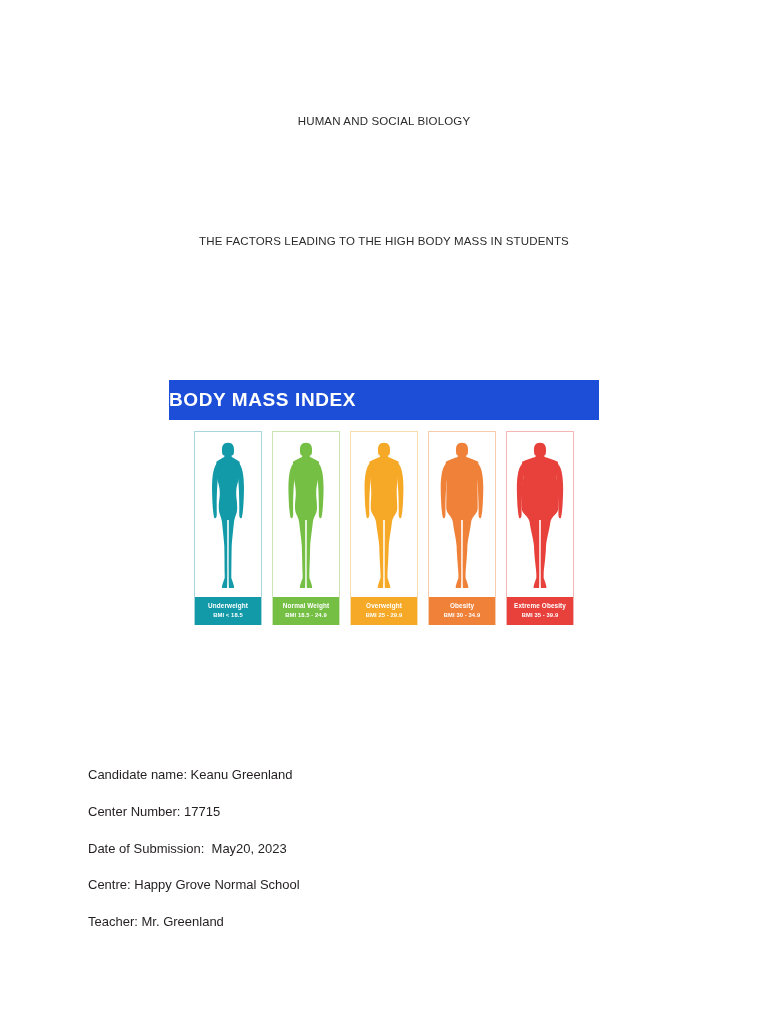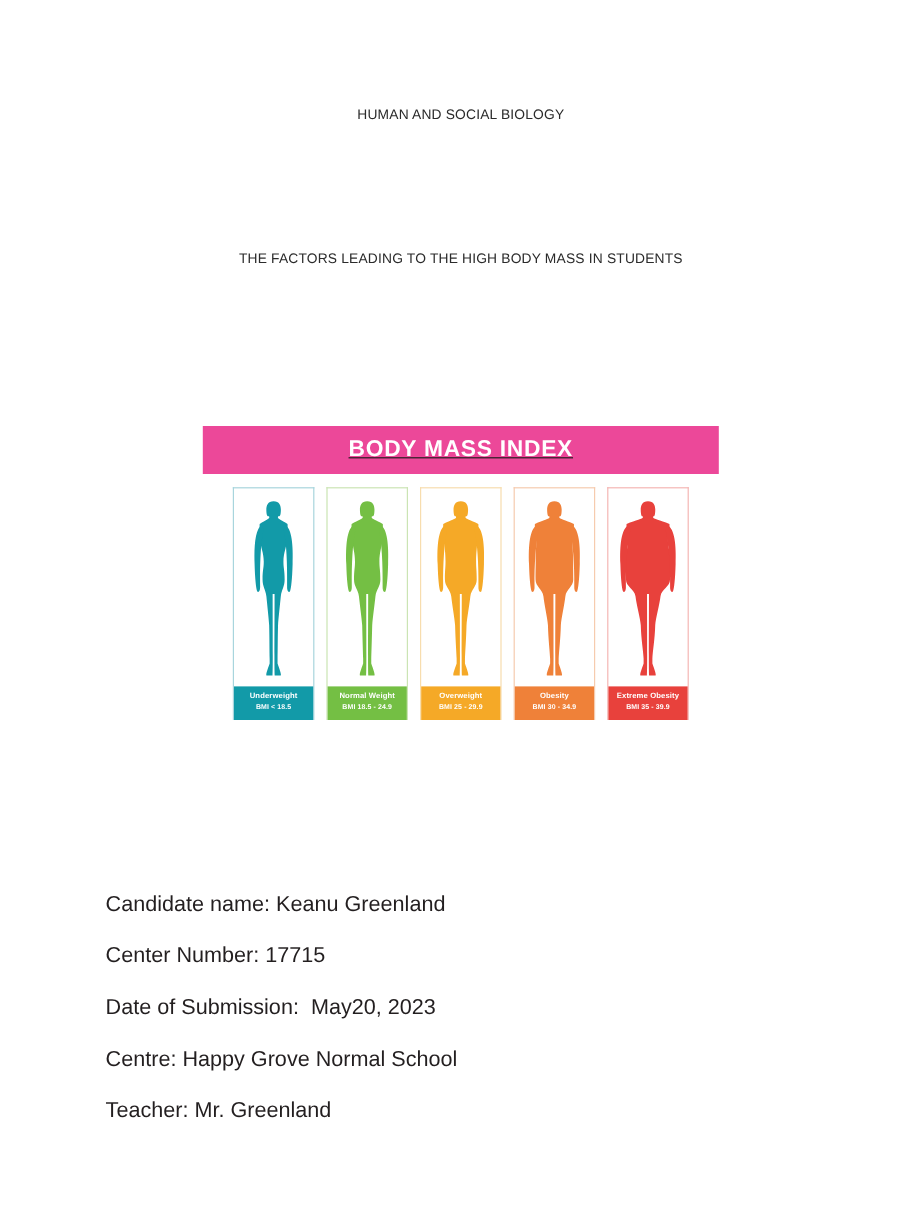--- a/index.html
+++ b/index.html
@@ -13,20 +13,21 @@
     position: relative;
     font-family: "Liberation Sans", sans-serif;
     color: #231f20;
     overflow: hidden;
   }
 
   .page {
     position: absolute;
     inset: 0;
     background: #ffffff;
+    margin-top: 25px;
   }
 
   
   .headings {
     position: absolute;
     top: 90px;
     left: 0;
     right: 0;
     text-align: center;
   }
@@ -44,25 +45,24 @@
   .bmi-figure {
     position: absolute;
     left: 169px;
     top: 355px;
     width: 430px;
     height: 272px;
     background: #ffffff;
   }
   .bmi-banner {
     height: 40px;
-    background: #ec4899;
+    background: #1d4ed8;
     display: flex;
     align-items: center;
-    justify-content: center;
-    text-decoration: underline;
+    justify-content: flex-start;
   }
   .bmi-banner-title {
     color: #ffffff;
     font-size: 19px;
     font-weight: bold;
     letter-spacing: 0.6px;
   }
 
   .bmi-columns {
     display: flex;
@@ -108,21 +108,21 @@
   }
 
   
   .details {
     position: absolute;
     left: 88px;
     top: 742px;
     width: 520px;
   }
   .detail-line {
-    font-size: 18px;
+    font-size: 13px;
     color: #231f20;
     line-height: 1.25;
     margin-bottom: 20.5px;
     white-space: pre;
   }
 </style>
 </head>
 <body>
 
 <div class="page">

